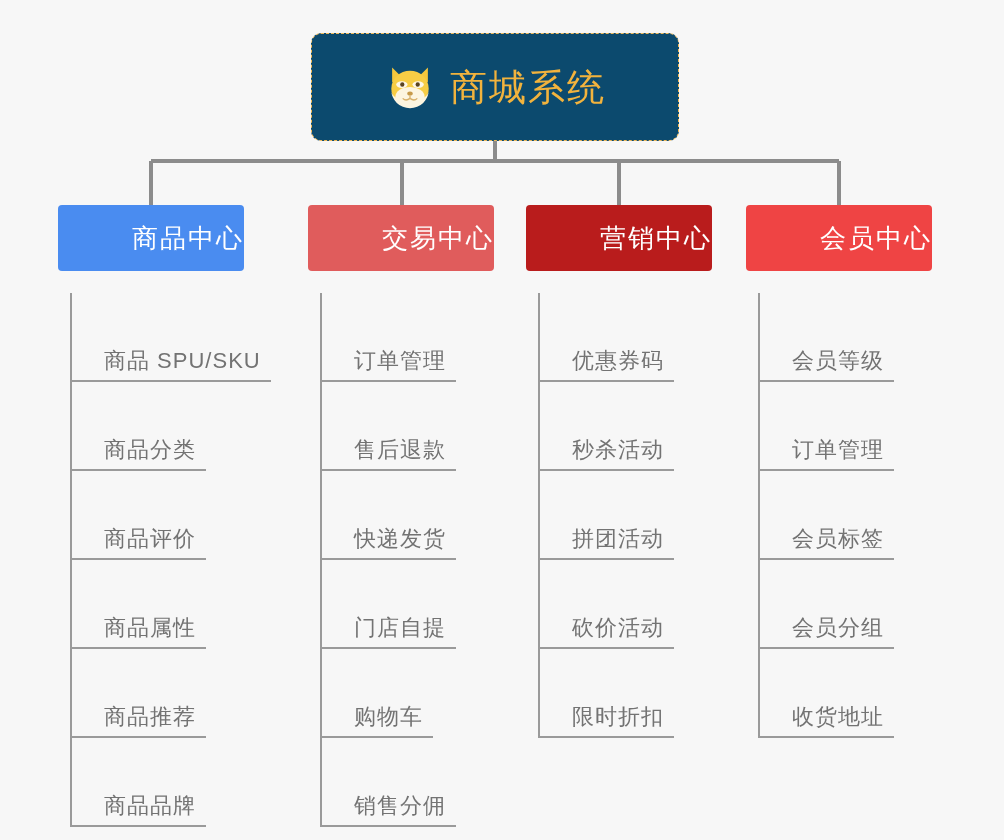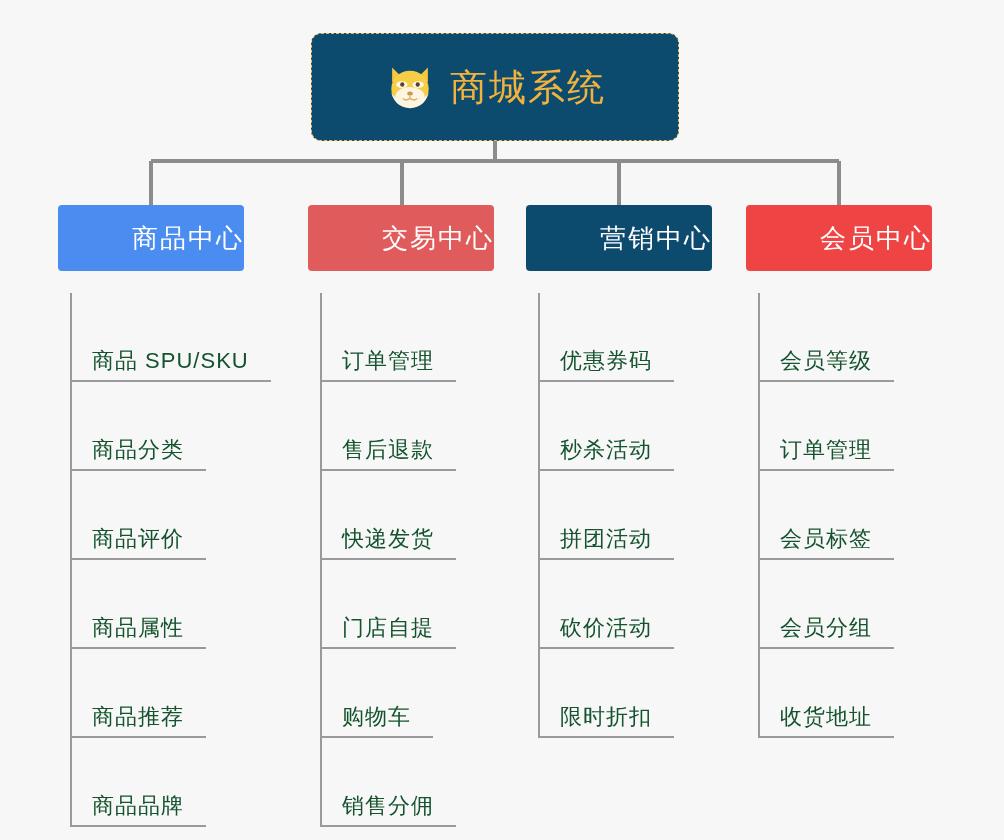--- a/index.html
+++ b/index.html
@@ -97,24 +97,24 @@
   }
   .leaf {
     position: relative;
     height: 89px;
     display: flex;
     align-items: flex-end;
     box-sizing: border-box;
   }
   .leaf-text {
     display: inline-block;
-    margin-left: 20px;
+    margin-left: 32px;
     padding-bottom: 6px;
     font-size: 22px;
-    color: #14532d;
+    color: #737373;
     white-space: nowrap;
     letter-spacing: 1px;
   }
   .leaf-underline {
     position: absolute;
     left: 0;
     bottom: 0;
     height: 2px;
     background: #9a9a9a;
   }
@@ -222,21 +222,21 @@
           <span class="leaf-underline" style="width: 111px;"></span>
         </div>
         <div class="leaf">
           <span class="leaf-text">销售分佣</span>
           <span class="leaf-underline" style="width: 134px;"></span>
         </div>
       </div>
     </div>
 
     <div class="branch branch-2">
-      <div class="branch-header" style="background: #0c4a6e; padding-left: 12px;">
+      <div class="branch-header" style="background: #b91c1c; padding-left: 12px;">
         <span>营销中心</span>
       </div>
       <div class="leaf-list">
         <div class="leaf">
           <span class="leaf-text">优惠券码</span>
           <span class="leaf-underline" style="width: 134px;"></span>
         </div>
         <div class="leaf">
           <span class="leaf-text">秒杀活动</span>
           <span class="leaf-underline" style="width: 134px;"></span>

